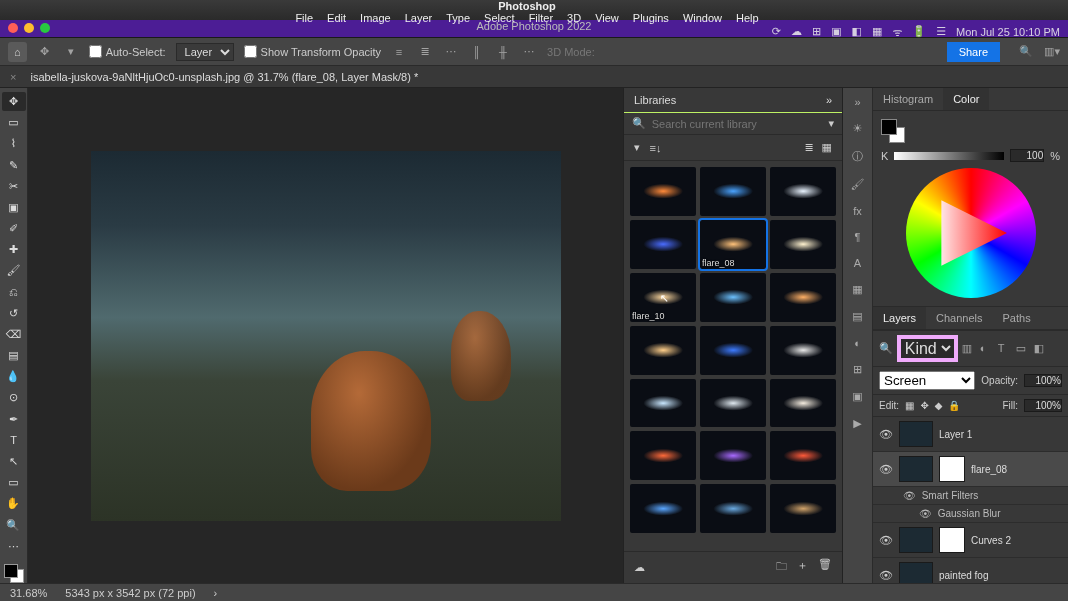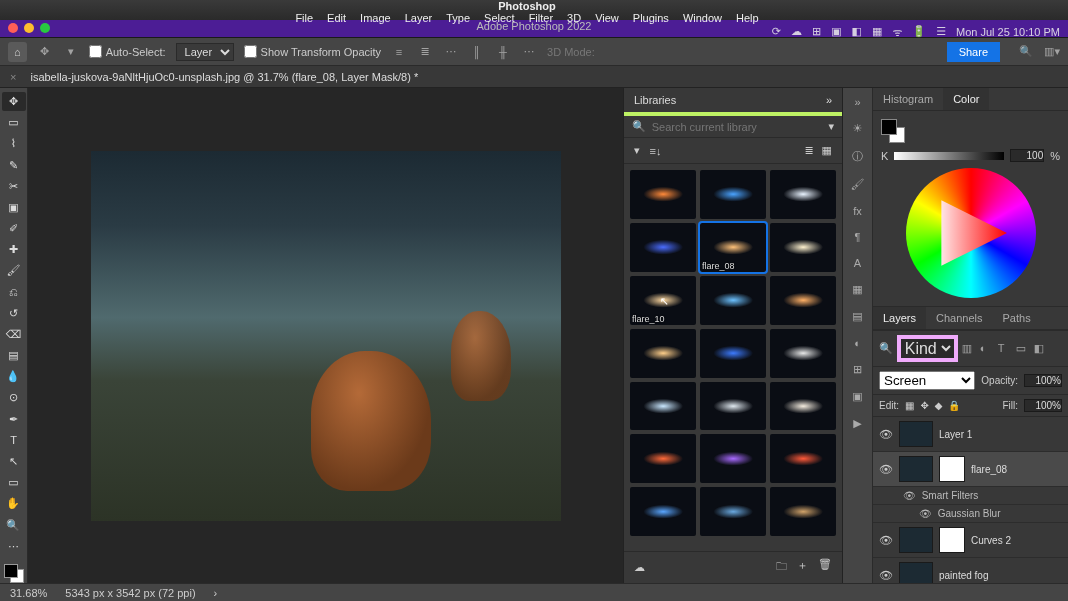--- a/index.html
+++ b/index.html
@@ -43,21 +43,21 @@
 .toolbar .swatch .bg{position:absolute;width:14px;height:14px;background:#fff;border:1px solid #999;right:0;bottom:0}
 
 .canvas-area{flex:1;background:#262626;position:relative;display:flex;align-items:center;justify-content:center}
 .canvas-img{width:470px;height:370px;background:linear-gradient(180deg,#1c2a33 0%,#2a3b44 20%,#506a6e 45%,#3a4438 62%,#2c3326 100%);position:relative;overflow:hidden}
 .horse{position:absolute;background:radial-gradient(ellipse at 40% 30%,#b46a38,#6b3a1a 70%);border-radius:45% 50% 35% 30%}
 .horse.h1{width:120px;height:140px;left:220px;top:200px}
 .horse.h2{width:60px;height:90px;left:360px;top:160px;opacity:.85}
 
 
 .mid-panel{width:220px;background:#383838;border-left:1px solid #222;border-right:1px solid #222;display:flex;flex-direction:column}
-.mid-header{padding:6px 10px;border-bottom:4px solid #bef264;color:#ddd;display:flex;align-items:center;justify-content:space-between}
+.mid-header{padding:6px 10px;border-bottom:1px solid #bef264;color:#ddd;display:flex;align-items:center;justify-content:space-between}
 .lib-breadcrumb{padding:6px 10px;font-size:10px;color:#bbb;letter-spacing:1px;display:flex;align-items:center;justify-content:space-between;border-bottom:1px solid #2a2a2a}
 .lib-search{padding:4px 8px;border-bottom:1px solid #2a2a2a;display:flex;align-items:center}
 .lib-search input{flex:1;background:transparent;border:none;color:#ccc;font-size:11px;outline:none;margin-left:6px}
 .lib-toolbar{padding:6px 10px;display:flex;gap:10px;align-items:center;border-bottom:1px solid #2a2a2a}
 .lib-toolbar .right{margin-left:auto;display:flex;gap:8px}
 .lib-grid{flex:1;overflow:auto;padding:6px;display:grid;grid-template-columns:repeat(3,1fr);gap:4px;align-content:start}
 .lib-item{position:relative;aspect-ratio:1.35;background:#0a0d14;border-radius:2px;cursor:pointer}
 .lib-item.selected{outline:2px solid #1473e6}
 .lib-item .label{position:absolute;left:2px;bottom:1px;font-size:9px;color:#ddd;text-shadow:0 0 2px #000}
 .flare{position:absolute;top:50%;left:50%;transform:translate(-50%,-50%);border-radius:50%}

